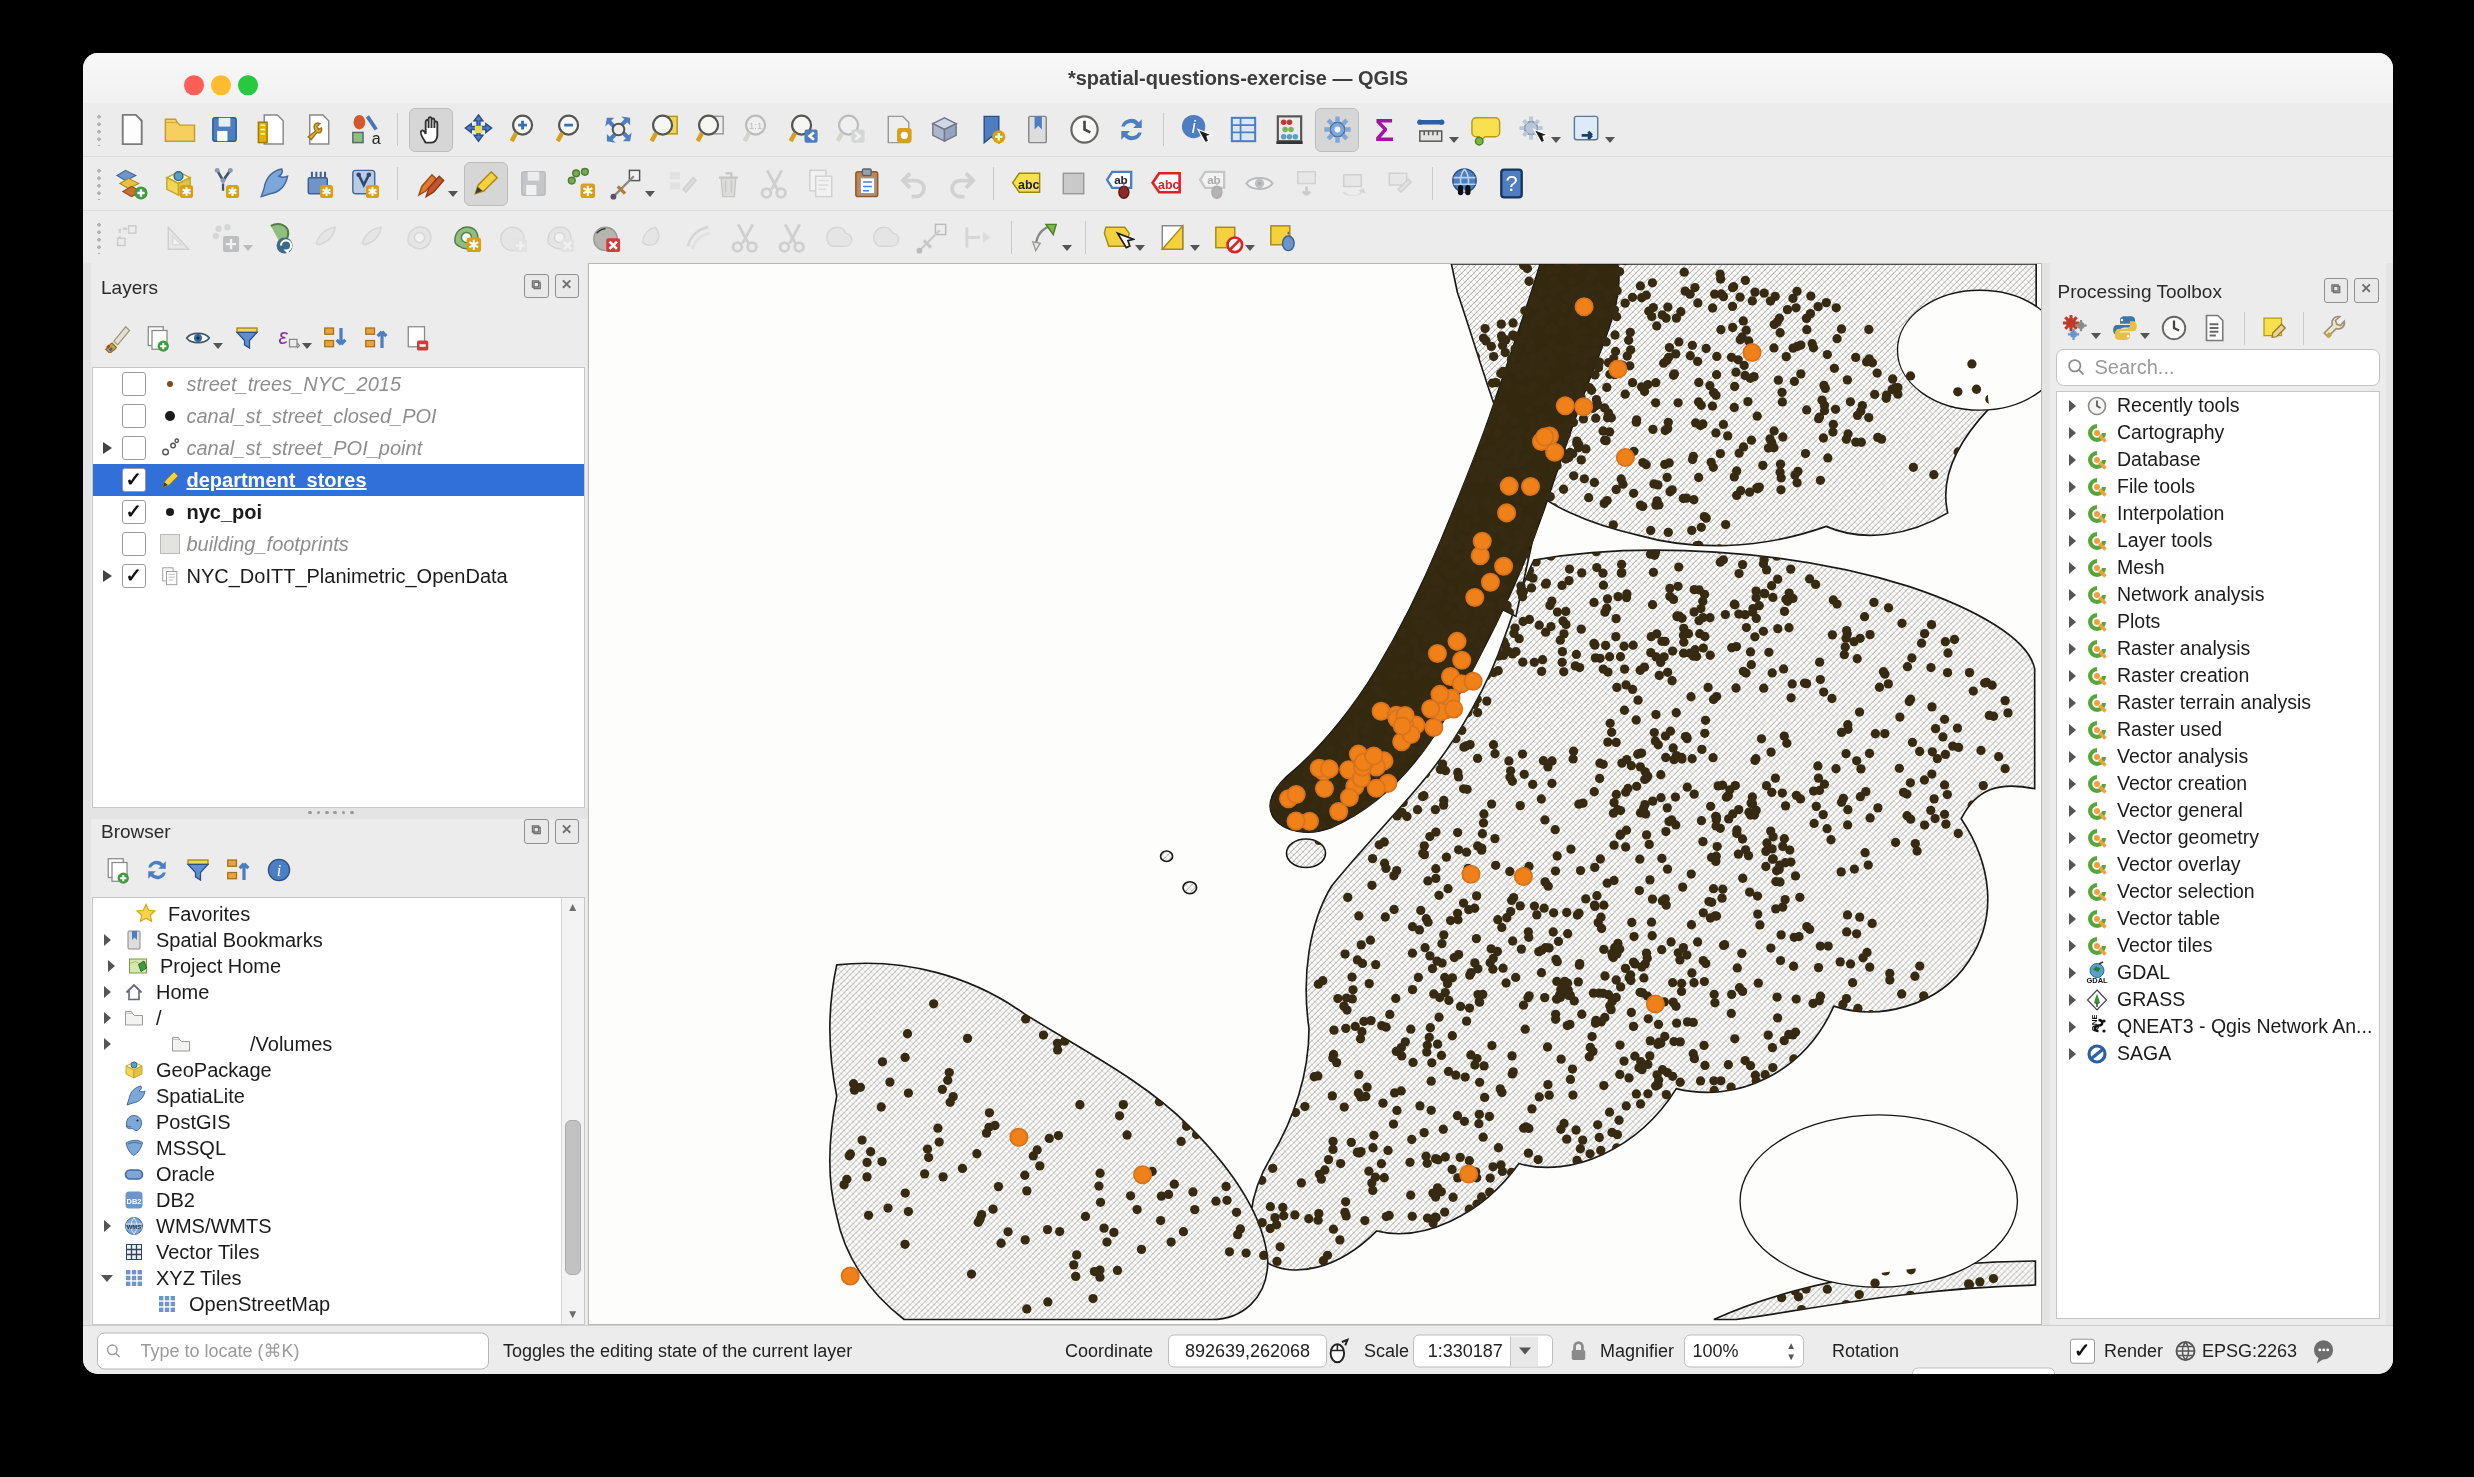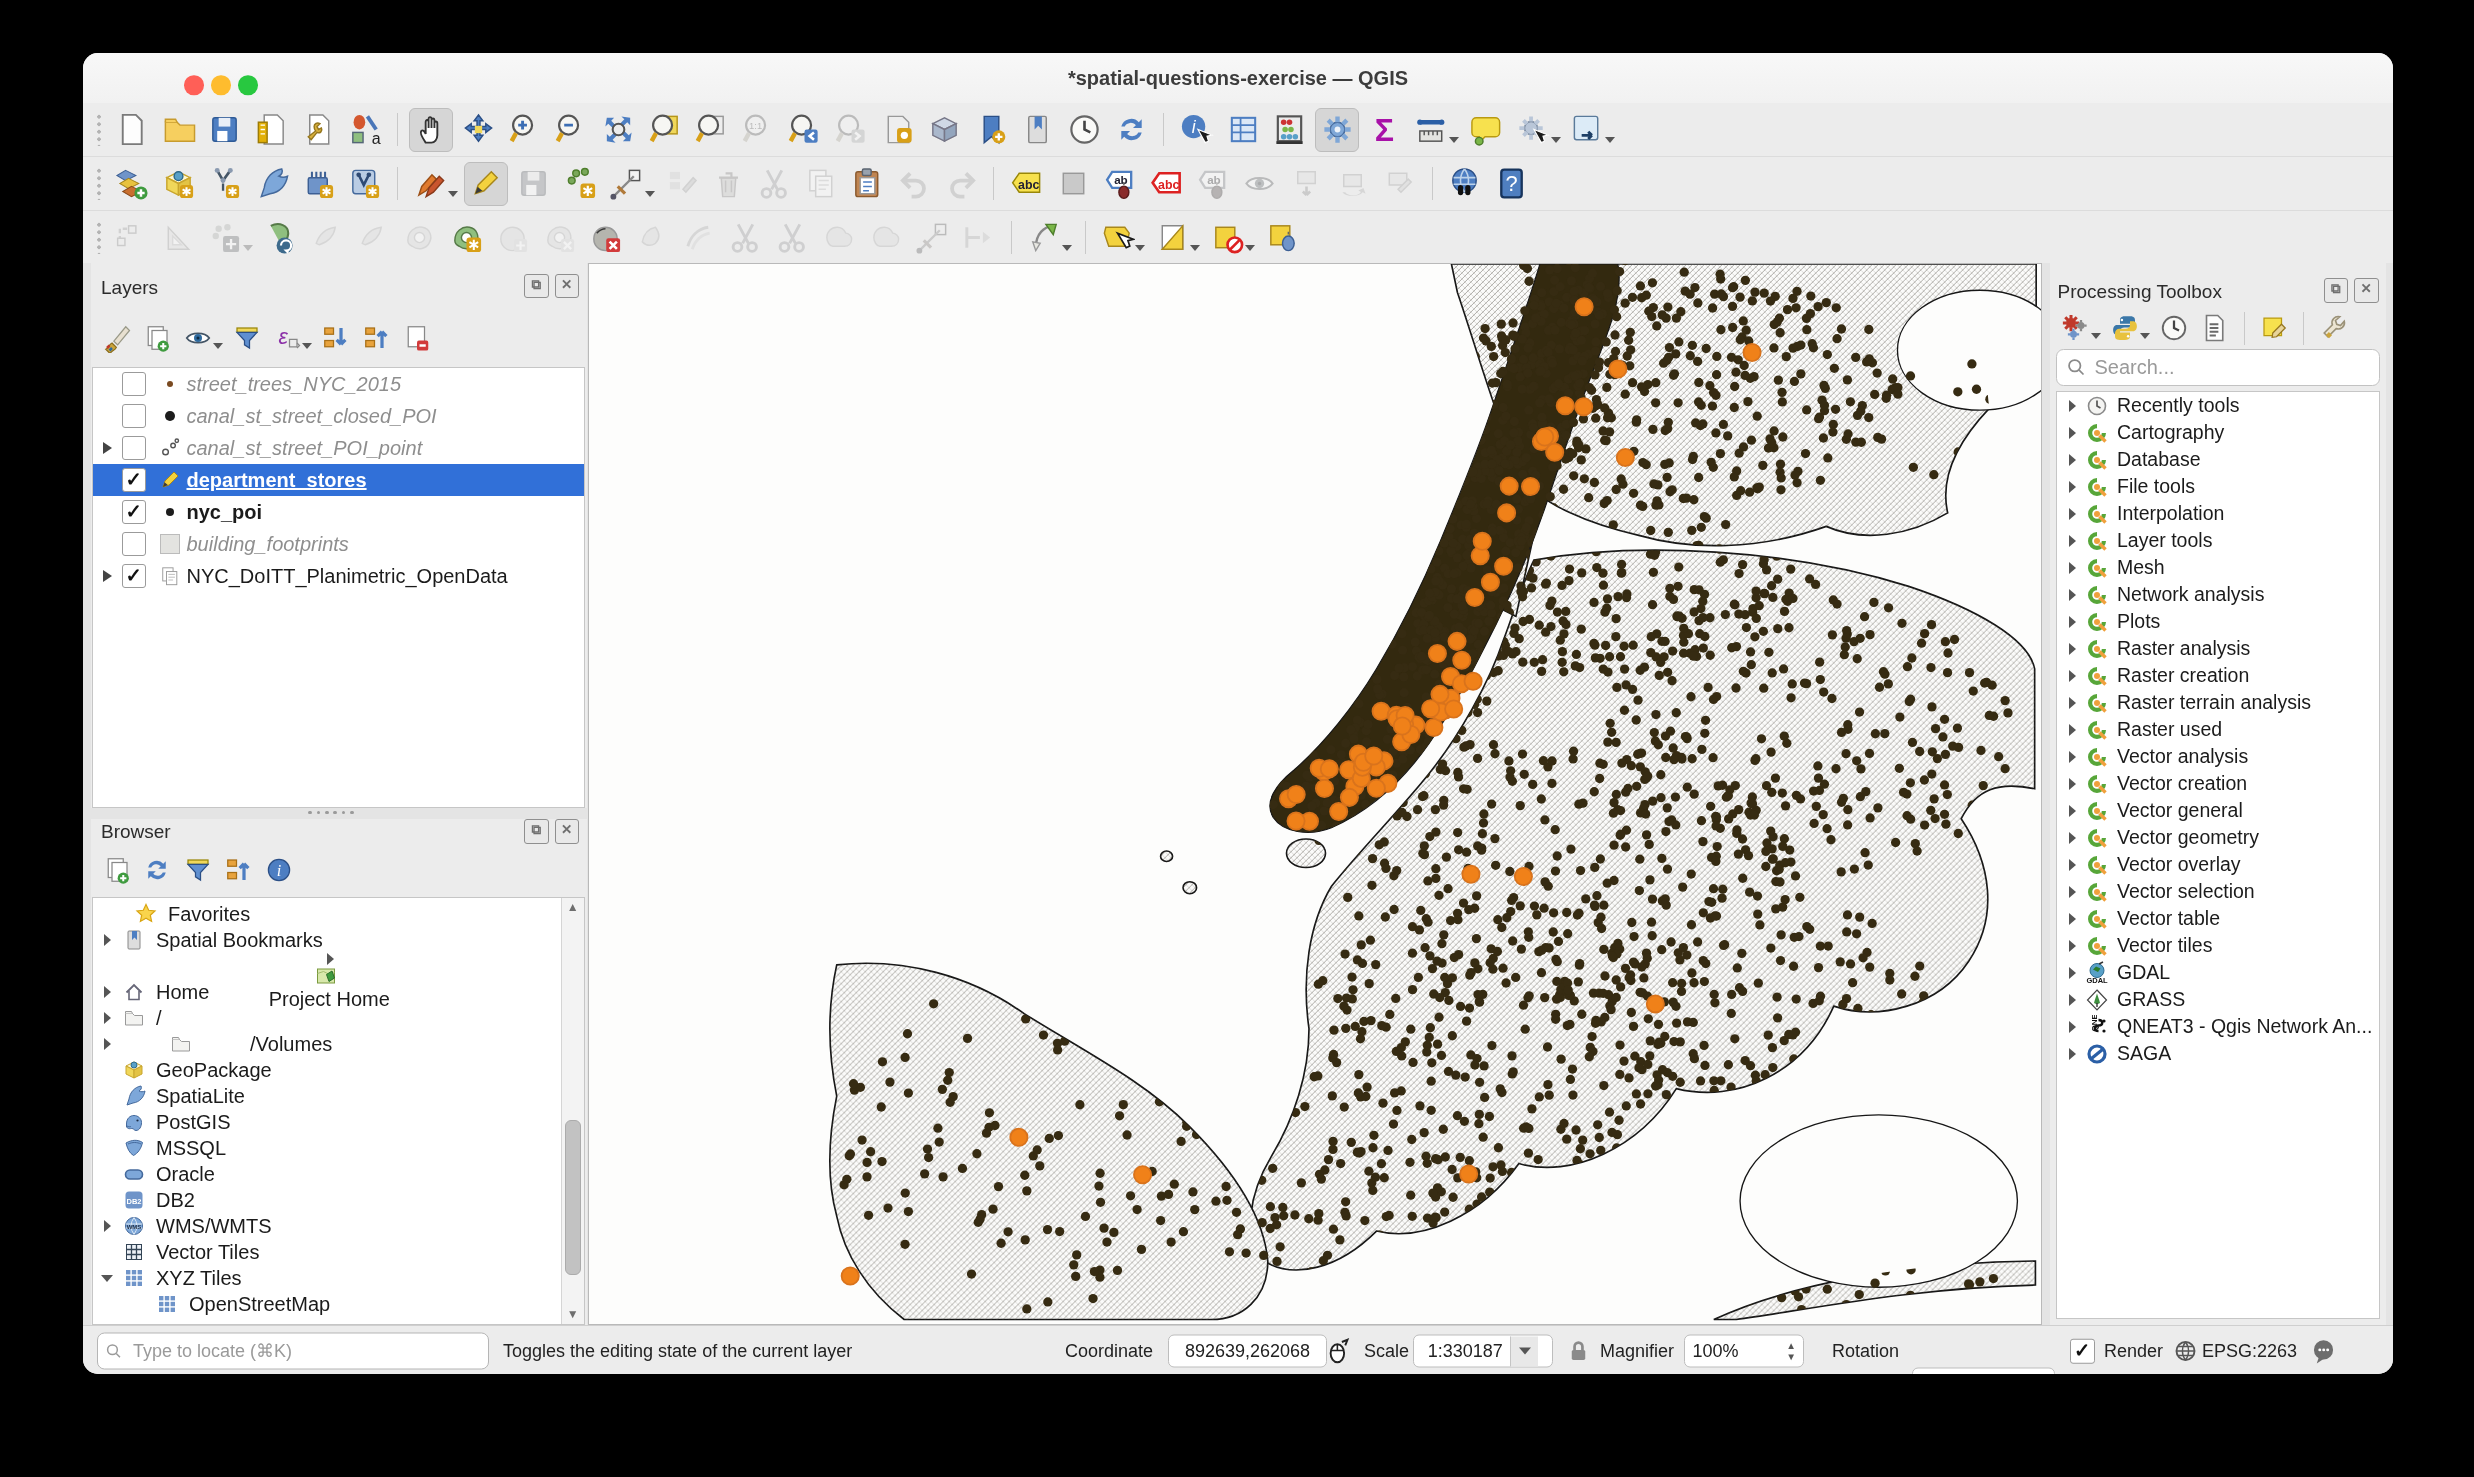--- a/index.html
+++ b/index.html
@@ -68,21 +68,21 @@
   .vsb .sa{position:absolute;left:0;right:0;height:19.5px;color:#6e6e6e;font-size:12px;text-align:center;line-height:19.5px;}
   .vsb .thumb{position:absolute;left:3px;right:3px;border-radius:6px;background:#c2c2c2;border:0.8px solid #ababab;}
   
   .map{position:absolute;background:#fdfdfc;border:0.8px solid #b9b9b9;box-sizing:border-box;}
   .map svg{display:block;}
   
   .statusbar{position:absolute;left:0;right:0;top:1272px;height:50px;background:#ececec;border-top:0.8px solid #cfcfcf;
     font-size:18px;color:#222;}
   .sb-el{position:absolute;top:50%;transform:translateY(-50%);}
   .locator{left:13.5px;width:375px;height:35px;border:1.5px solid #b5b5b5;border-radius:7.5px;background:#fff;
-    display:flex;align-items:center;padding:0 7.5px;gap:8px;}
+    display:flex;align-items:center;padding:0 7.5px;gap:16px;}
   .locator input{border:none;outline:none;font-size:18px;color:#444;width:100%;background:transparent;
     font-family:"Liberation Sans",sans-serif;}
   .locator input::placeholder{color:#9a9a9a;}
   .fieldbox{height:33px;background:#fff;border:1.5px solid #bdbdbd;border-radius:6px;display:flex;align-items:center;
     justify-content:center;font-size:18px;color:#222;padding:0 7.5px;box-sizing:border-box;}
   .spin{position:relative;padding-right:25.5px;justify-content:flex-start;}
   .steppers{position:absolute;right:1.5px;top:1.5px;bottom:1.5px;width:21px;display:flex;flex-direction:column;
     align-items:center;justify-content:center;color:#555;font-size:9.8px;line-height:10.5px;}
   .combo .caretbox{width:27px;height:30px;background:#e8e8e8;border-left:0.8px solid #c5c5c5;display:flex;
     align-items:center;justify-content:center;margin-left:7.5px;}
@@ -923,21 +923,21 @@
                   <span class="arr-r" style="border-top-width:6px;border-bottom-width:6px;border-left-width:7.5px;border-left-color:#555"></span>
                 </span>
                 <span class="bicon">
                   <svg viewBox="0 0 24 24" style="font-family:'Liberation Sans',sans-serif">
                     <rect x="6" y="3" width="12" height="18" rx="1" fill="#ddd" stroke="#888"></rect>
                     <path d="M10 3h5v9l-2.5-2.5L10 12z" fill="#4d7ec2"></path>
                   </svg>
                 </span>
                 <span>Spatial Bookmarks</span>
               </div>
-              <div class="brow" style="padding-left: 4px; flex-direction: column;">
+              <div class="brow" style="padding-left: 4px;">
                 <span class="arr">
                   <span class="arr-r" style="border-top-width:6px;border-bottom-width:6px;border-left-width:7.5px;border-left-color:#555"></span>
                 </span>
                 <span class="bicon">
                   <svg viewBox="0 0 24 24" style="font-family:'Liberation Sans',sans-serif">
                     <rect x="3.5" y="5" width="17" height="14" fill="#d8e8ac" stroke="#7a9a3e"></rect>
                     <path d="M3.5 9.5l6-2 6 3 5-2" stroke="#a4bd70" fill="none"></path>
                     <path d="M12.5 10.5l5.5-3.5 2.5 7-5.5 3.5z" fill="#3f9b3f" stroke="#2a6d2a"></path>
                   </svg>
                 </span>

